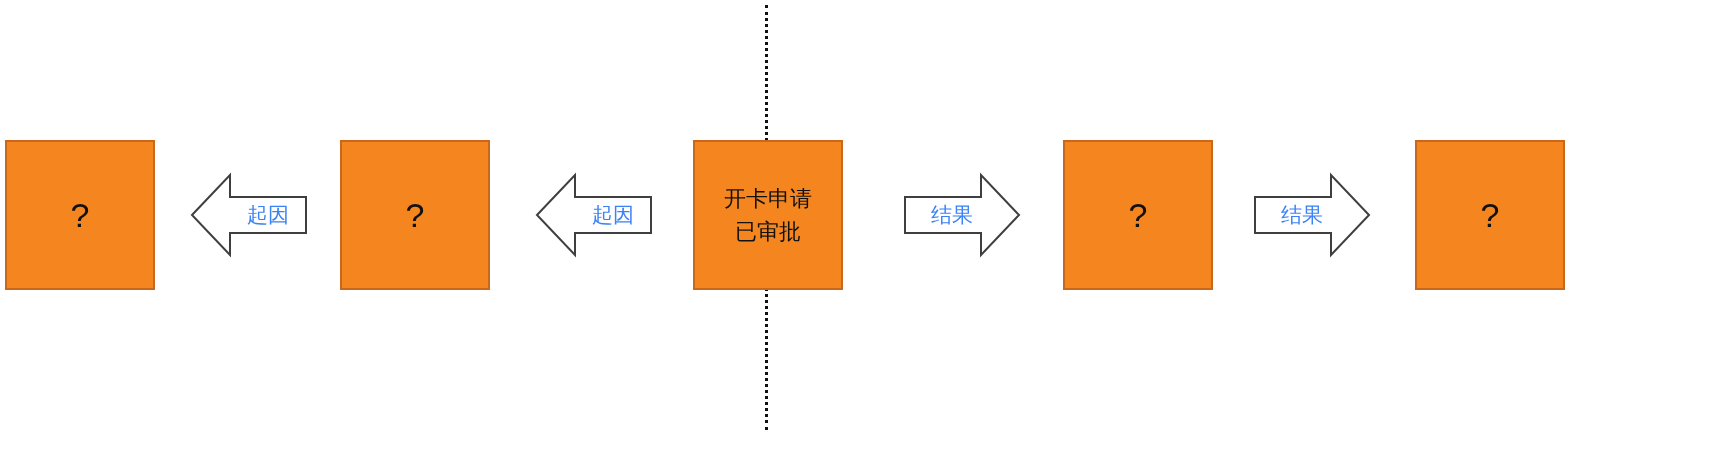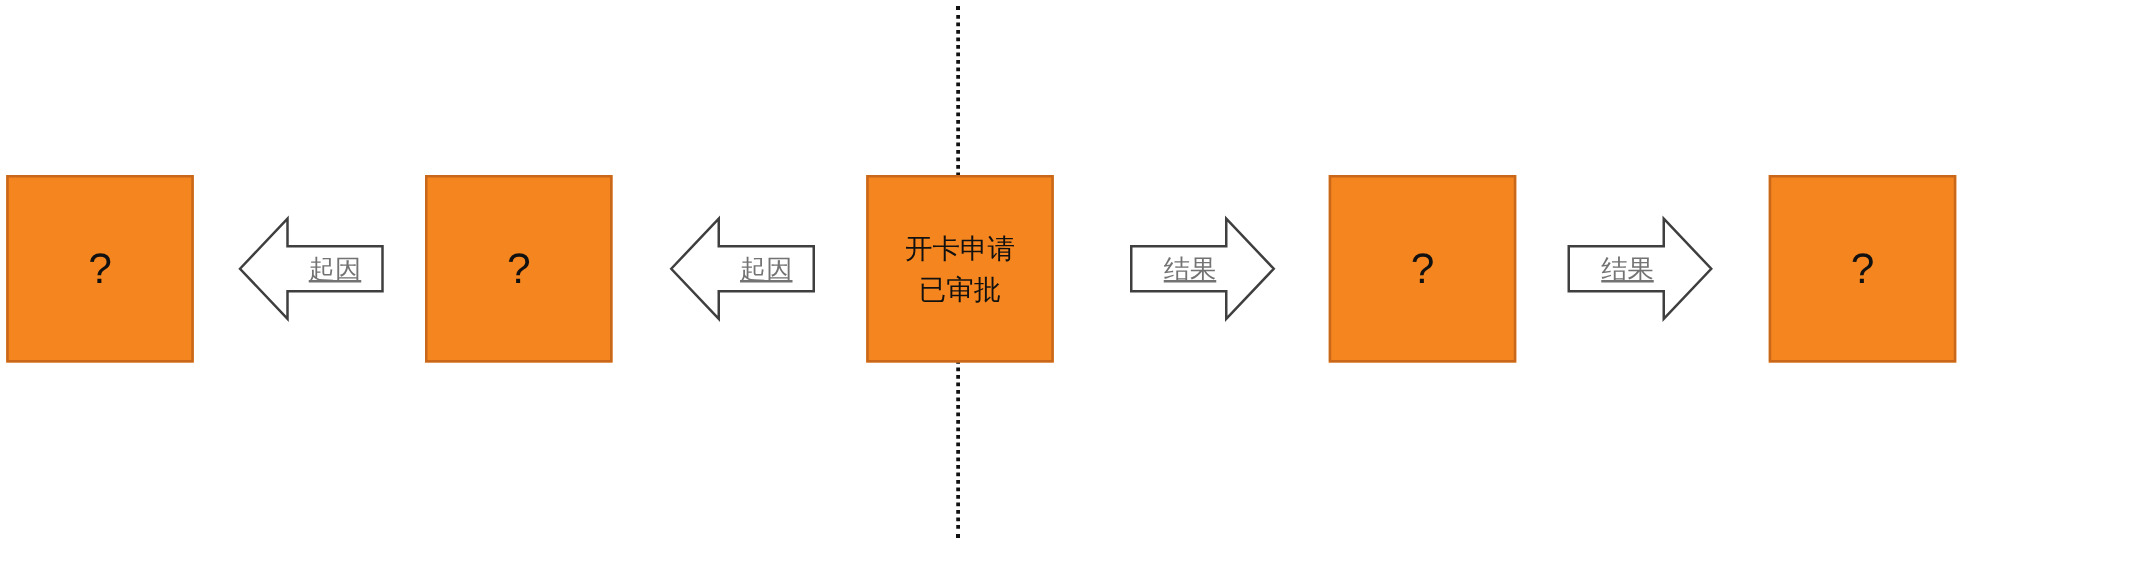--- a/index.html
+++ b/index.html
@@ -57,23 +57,22 @@
     display: block;
   }
   .arrow .arrow-label {
     position: absolute;
     top: 30px;
     height: 36px;
     display: flex;
     align-items: center;
     justify-content: center;
     font-size: 21px;
-    color: #737373;
+    color: #3b82f6;
     white-space: nowrap;
-    text-decoration: underline;
   }
   .arrow.dir-left .arrow-label { left: 40px; right: 2px; }
   .arrow.dir-right .arrow-label { left: 20px; right: 40px; }
 </style>
 </head>
 <body>
 
 <div class="canvas">
 
   <div class="divider" style="left: 765px;"></div>

